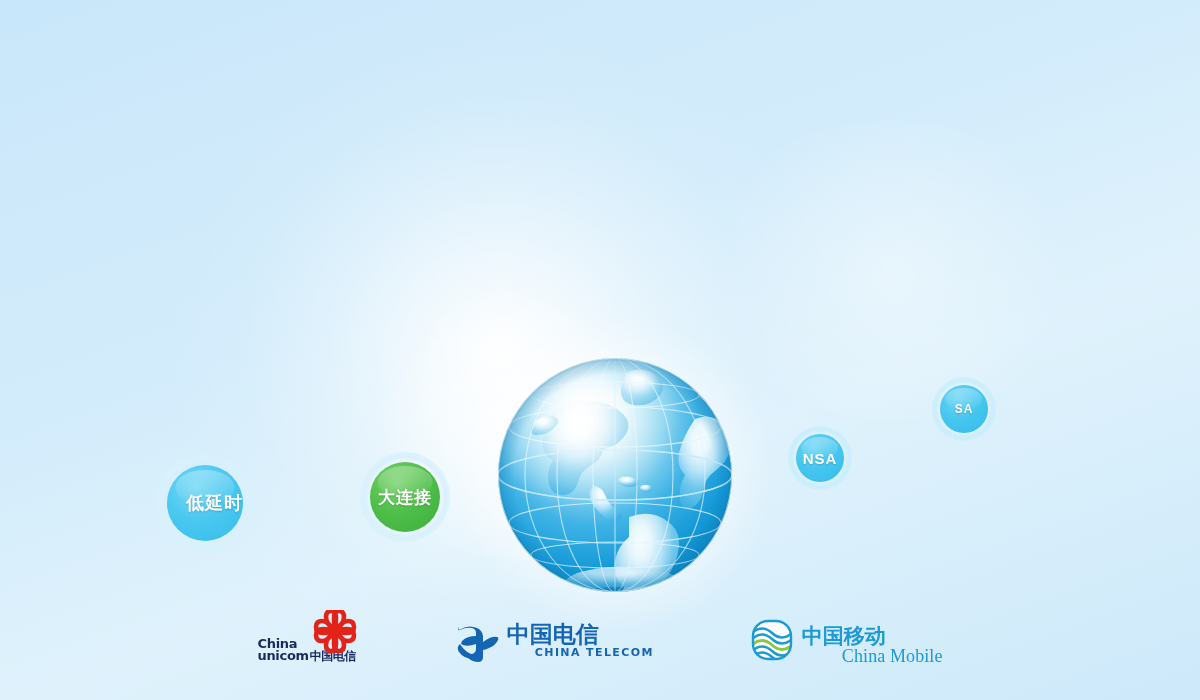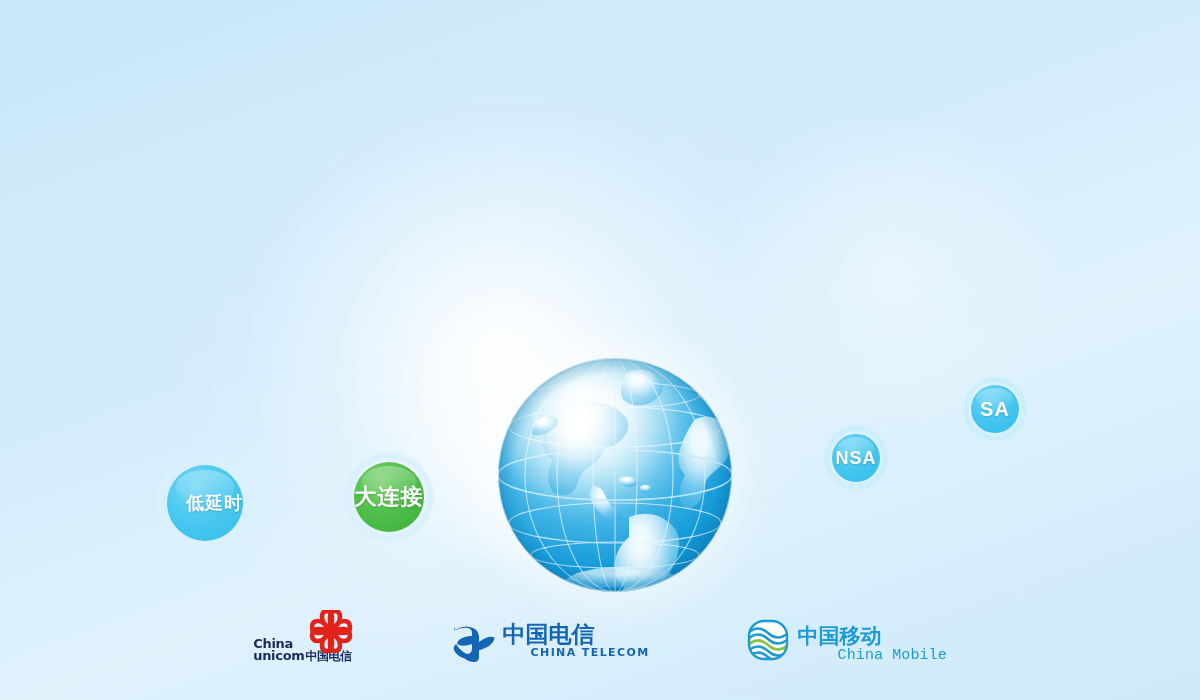--- a/index.html
+++ b/index.html
@@ -108,42 +108,42 @@
     left: 167px; top: 465px; width: 76px; height: 76px;
     background: radial-gradient(circle at 38% 30%, #76d8f6 0%, #4ac8f0 46%, #33bdea 100%);
     font-size: 18px;
     justify-content: flex-end;
   }
   #bubble-latency .halo { width: 98px; height: 98px;
     background: radial-gradient(circle, rgba(255,255,255,0) 58%, rgba(216,241,252,0.95) 62%, rgba(216,241,252,0.45) 82%, rgba(216,241,252,0) 100%); }
 
   
   #bubble-connect {
-    left: 354px; top: 462px; width: 70px; height: 70px;
+    left: 370px; top: 462px; width: 70px; height: 70px;
     background: radial-gradient(circle at 38% 30%, #7ed472 0%, #4fbf4a 46%, #3dae3c 100%);
-    font-size: 22px;
+    font-size: 17px;
     font-family: Liberation Serif, serif;
   }
   #bubble-connect .halo { width: 90px; height: 90px;
     background: radial-gradient(circle, rgba(255,255,255,0) 58%, rgba(216,241,252,0.95) 62%, rgba(216,241,252,0.45) 82%, rgba(216,241,252,0) 100%); }
 
   
   #bubble-nsa {
-    left: 832px; top: 434px; width: 48px; height: 48px;
+    left: 796px; top: 434px; width: 48px; height: 48px;
     background: radial-gradient(circle at 38% 28%, #6fd6f6 0%, #45c6ef 48%, #34bceb 100%);
-    font-size: 18px;
+    font-size: 15px;
   }
   #bubble-nsa .halo { width: 64px; height: 64px;
     background: radial-gradient(circle, rgba(255,255,255,0) 56%, rgba(200,238,252,0.9) 62%, rgba(200,238,252,0.35) 84%, rgba(200,238,252,0) 100%); }
 
   
   #bubble-sa {
-    left: 971px; top: 385px; width: 48px; height: 48px;
+    left: 940px; top: 385px; width: 48px; height: 48px;
     background: radial-gradient(circle at 38% 28%, #6fd6f6 0%, #45c6ef 48%, #34bceb 100%);
-    font-size: 20px;
+    font-size: 12px;
   }
   #bubble-sa .halo { width: 64px; height: 64px;
     background: radial-gradient(circle, rgba(255,255,255,0) 56%, rgba(200,238,252,0.9) 62%, rgba(200,238,252,0.35) 84%, rgba(200,238,252,0) 100%); }
 
   
   #carrier-strip {
     position: absolute;
     left: 0;
     top: 608px;
     width: 1200px;
@@ -209,22 +209,22 @@
   #logo-mobile { gap: 8px; }
   #mobile-wordmark { display: flex; flex-direction: column; gap: 1px; }
   #mobile-wordmark .m-cn {
     font-size: 21px;
     font-weight: bold;
     color: #1b9ad6;
     line-height: 22px;
     margin-top: 8px;
   }
   #mobile-wordmark .m-en {
-    font-family: Liberation Mono, monospace;
-    font-size: 15px;
+    font-family: Liberation Serif, serif;
+    font-size: 18px;
     color: #1b9ad6;
     line-height: 16px;
     letter-spacing: 0.1px;
     margin-left: 40px;
   }
 </style>
 </head>
 <body>
 
 <div id="stage">

